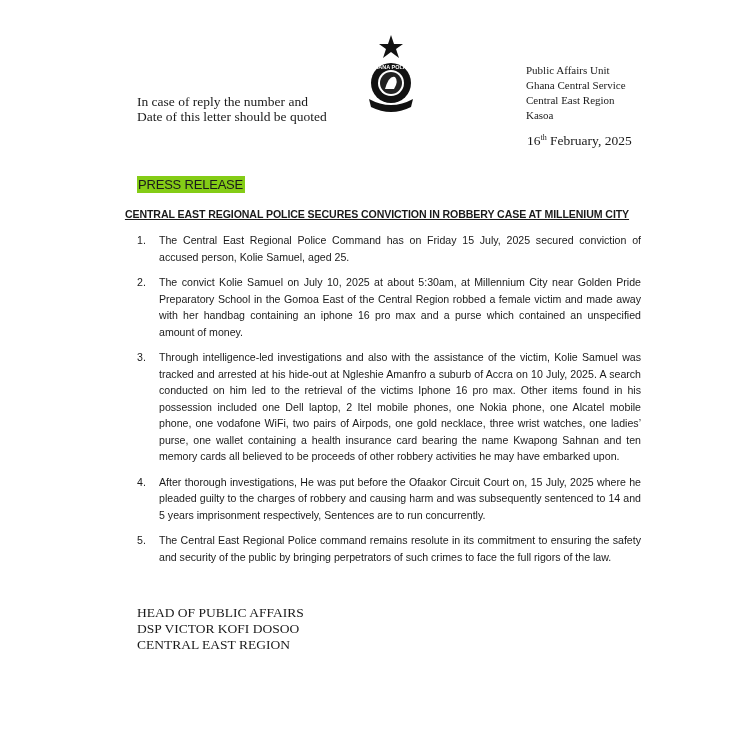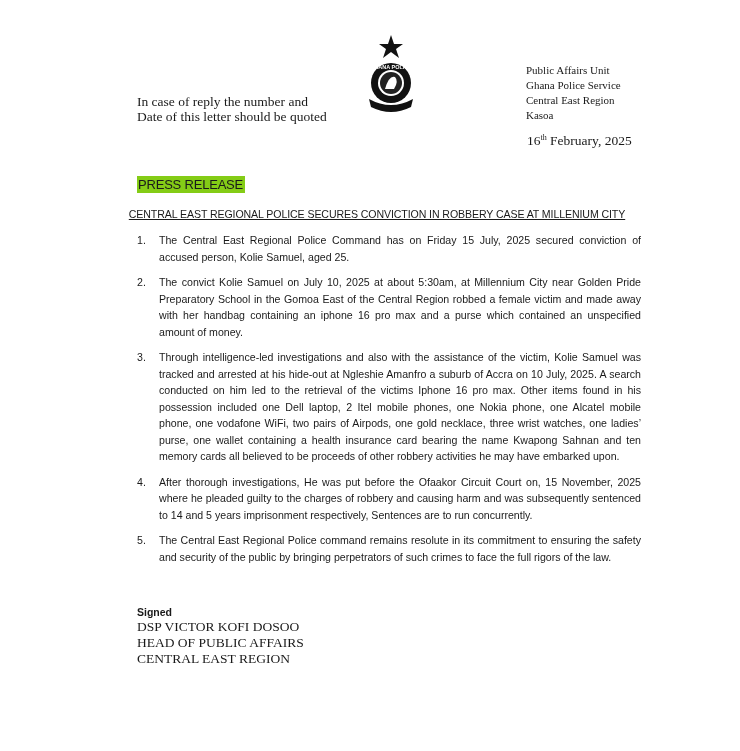--- a/index.html
+++ b/index.html
@@ -5,21 +5,21 @@
     html, body { margin: 0; padding: 0; background: #ffffff; }
     body { width: 740px; height: 751px; position: relative; overflow: hidden; color: #1a1a1a; }
     .serif { font-family: "Liberation Serif", "DejaVu Serif", serif; }
     .sans { font-family: "Liberation Sans", "DejaVu Sans", sans-serif; }
     .hdr-left { position: absolute; left: 137px; top: 46px; font-size: 13.5px; line-height: 15px; margin-top: 48px; }
     .hdr-right { position: absolute; left: 526px; top: 63px; font-size: 11px; line-height: 15px; }
     .date { position: absolute; left: 527px; top: 133px; font-size: 13.5px; }
     .date sup { font-size: 8px; vertical-align: 5px; line-height: 0; }
     .crest { position: absolute; left: 361px; top: 33px; width: 60px; height: 82px; }
     .press { position: absolute; left: 137px; top: 176px; font-size: 13px; background: #84cc16; padding: 1px 2px 1px 1px; letter-spacing: -0.2px; }
-    .headline { position: absolute; left: 0; right: 0; top: 208px; text-align: center; font-size: 10.6px; font-weight: normal; text-decoration: underline; letter-spacing: -0.1px; padding-left: 14px; }
+    .headline { position: absolute; left: 0; right: 0; top: 208px; text-align: center; font-size: 10.6px; font-weight: bold; text-decoration: underline; letter-spacing: -0.1px; padding-left: 14px; }
     .items { position: absolute; left: 137px; top: 232px; width: 504px; font-size: 10.6px; line-height: 16.5px; }
     .item { display: flex; margin-bottom: 9px; }
     .item .num { width: 22px; flex: 0 0 22px; }
     .item .txt { flex: 1; text-align: justify; }
     .sign { position: absolute; left: 137px; top: 605px; }
     .sign .signed { font-size: 10.5px; font-weight: bold; line-height: 14px; }
     .sign .line { font-size: 13.5px; line-height: 16px; }
   </style>
 </head>
 <body>
@@ -36,21 +36,21 @@
     <circle cx="30" cy="50" r="13" fill="#fff"></circle>
     <circle cx="30" cy="50" r="11" fill="#222"></circle>
     <path d="M24 56 Q28 42 34 44 Q38 48 33 56 Z" fill="#fff"></path>
     <path d="M8 66 Q30 78 52 66 L50 74 Q30 84 10 74 Z" fill="#111"></path>
     <text x="30" y="36" font-size="5.5" fill="#fff" text-anchor="middle" font-family="Liberation Sans, sans-serif" font-weight="bold">GHANA POLICE</text>
   </svg>
 </div>
 
 <div class="hdr-right serif">
   <div>Public Affairs Unit</div>
-  <div>Ghana Police Service</div>
+  <div>Ghana Central Service</div>
   <div>Central East Region</div>
   <div>Kasoa</div>
 </div>
 
 <div class="date serif"><span>16</span><sup>th</sup><span> February, 2025</span></div>
 
 <div class="press sans">PRESS RELEASE</div>
 
 <div class="headline sans">CENTRAL EAST REGIONAL POLICE SECURES CONVICTION IN ROBBERY CASE AT MILLENIUM CITY</div>
 
@@ -62,26 +62,25 @@
   <div class="item">
     <div class="num">2.</div>
     <div class="txt">The convict Kolie Samuel on July 10, 2025 at about 5:30am, at Millennium City near Golden Pride Preparatory School in the Gomoa East of the Central Region robbed a female victim and made away with her handbag containing an iphone 16 pro max and a purse which contained an unspecified amount of money.</div>
   </div>
   <div class="item">
     <div class="num">3.</div>
     <div class="txt">Through intelligence-led investigations and also with the assistance of the victim, Kolie Samuel was tracked and arrested at his hide-out at Ngleshie Amanfro a suburb of Accra on 10 July, 2025. A search conducted on him led to the retrieval of the victims Iphone 16 pro max. Other items found in his possession included one Dell laptop, 2 Itel mobile phones, one Nokia phone, one Alcatel mobile phone, one vodafone WiFi, two pairs of Airpods, one gold necklace, three wrist watches, one ladies’ purse, one wallet containing a health insurance card bearing the name Kwapong Sahnan and ten memory cards all believed to be proceeds of other robbery activities he may have embarked upon.</div>
   </div>
   <div class="item">
     <div class="num">4.</div>
-    <div class="txt">After thorough investigations, He was put before the Ofaakor Circuit Court on, 15   November, 2025 where he pleaded guilty to the charges of robbery and causing harm and was subsequently sentenced to 14 and 5 years imprisonment respectively, Sentences are to run concurrently.</div>
+    <div class="txt">After thorough investigations, He was put before the Ofaakor Circuit Court on, 15   July, 2025 where he pleaded guilty to the charges of robbery and causing harm and was subsequently sentenced to 14 and 5 years imprisonment respectively, Sentences are to run concurrently.</div>
   </div>
   <div class="item">
     <div class="num">5.</div>
     <div class="txt">The Central East Regional Police command remains resolute in its commitment to ensuring the safety and security of the public by bringing perpetrators of such crimes to face the full rigors of the law.</div>
   </div>
 </div>
 
 <div class="sign">
-  <div class="signed sans">Signed</div>
+  <div class="line serif">HEAD OF PUBLIC AFFAIRS</div>
   <div class="line serif">DSP VICTOR KOFI DOSOO</div>
-  <div class="line serif">HEAD OF PUBLIC AFFAIRS</div>
   <div class="line serif">CENTRAL EAST REGION</div>
 </div>
 
 </body></html>

